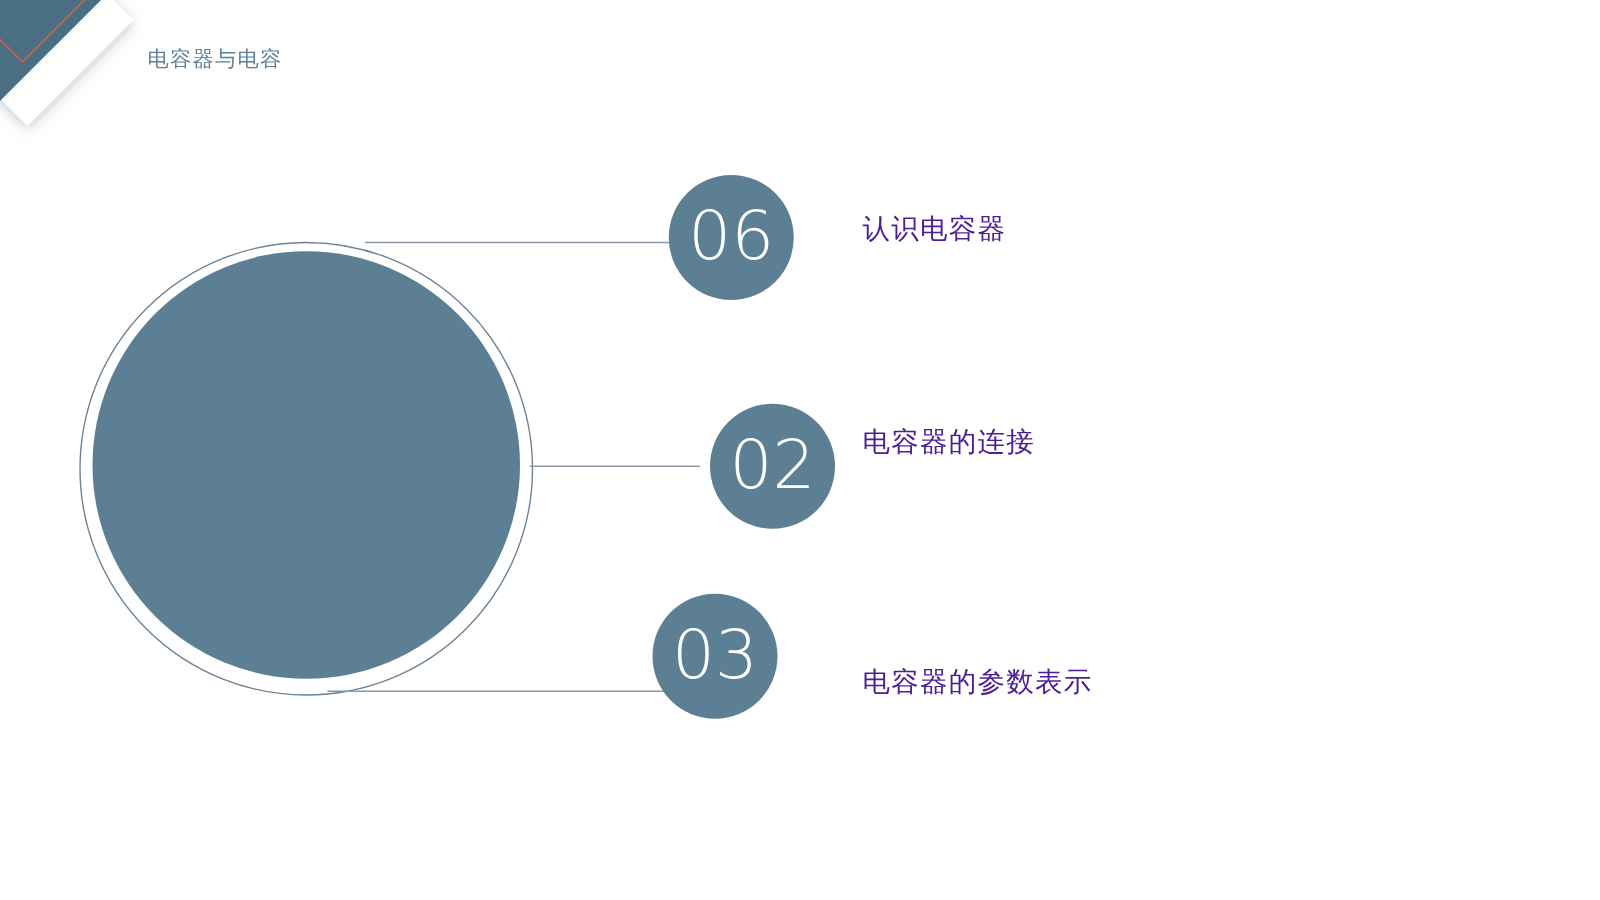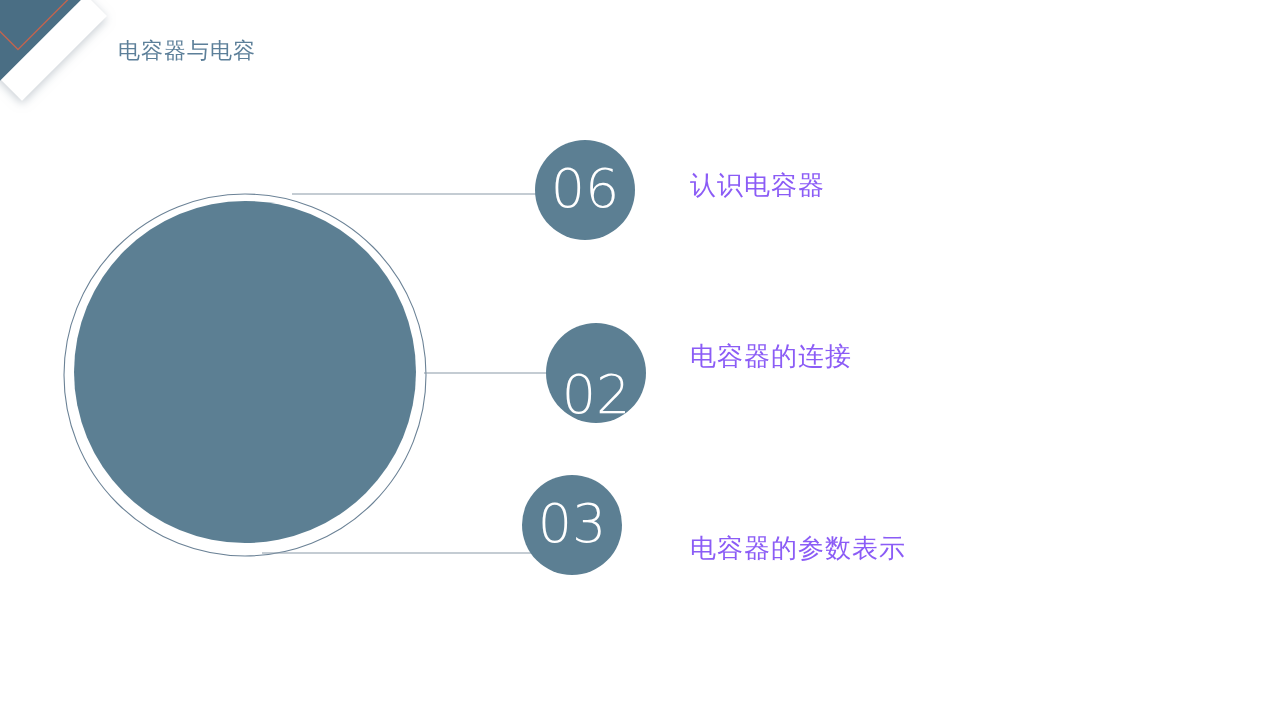--- a/index.html
+++ b/index.html
@@ -29,21 +29,21 @@
     width: 200px;
     height: 140px;
     pointer-events: none;
   }
 
   
   #slide-title {
     position: absolute;
     left: 118px;
     top: 36px;
-    font-size: 22px;
+    font-size: 17px;
     letter-spacing: 1px;
     color: #5c7f99;
     font-family: "Liberation Sans", "DejaVu Sans", sans-serif;
     white-space: nowrap;
   }
 
   
   #diagram-svg {
     position: absolute;
     left: 0;
@@ -86,32 +86,32 @@
     color: #ffffff;
     font-weight: 300;
     font-family: "DejaVu Sans", "Liberation Sans", sans-serif;
     line-height: 1;
     letter-spacing: 0px;
     position: relative;
     top: -1px;
   }
   .toc-label {
     position: absolute;
-    font-size: 26px;
-    color: #8b5cf6;
+    font-size: 22px;
+    color: #4c1d95;
     white-space: nowrap;
     line-height: 1;
     letter-spacing: 1px;
   }
 
   
   #toc-item-01 .toc-badge { left: 535px; top: 140px; }
   #toc-item-01 .toc-label { left: 690px; top: 172px; }
   
-  #toc-item-02 .toc-badge { left: 546px; top: 323px; align-items: flex-end; }
+  #toc-item-02 .toc-badge { left: 568px; top: 323px; }
   #toc-item-02 .toc-label { left: 690px; top: 343px; }
   
   #toc-item-03 .toc-badge { left: 522px; top: 475px; }
   #toc-item-03 .toc-label { left: 690px; top: 535px; }
 </style>
 </head>
 <body>
 
 <div id="slide">
 

